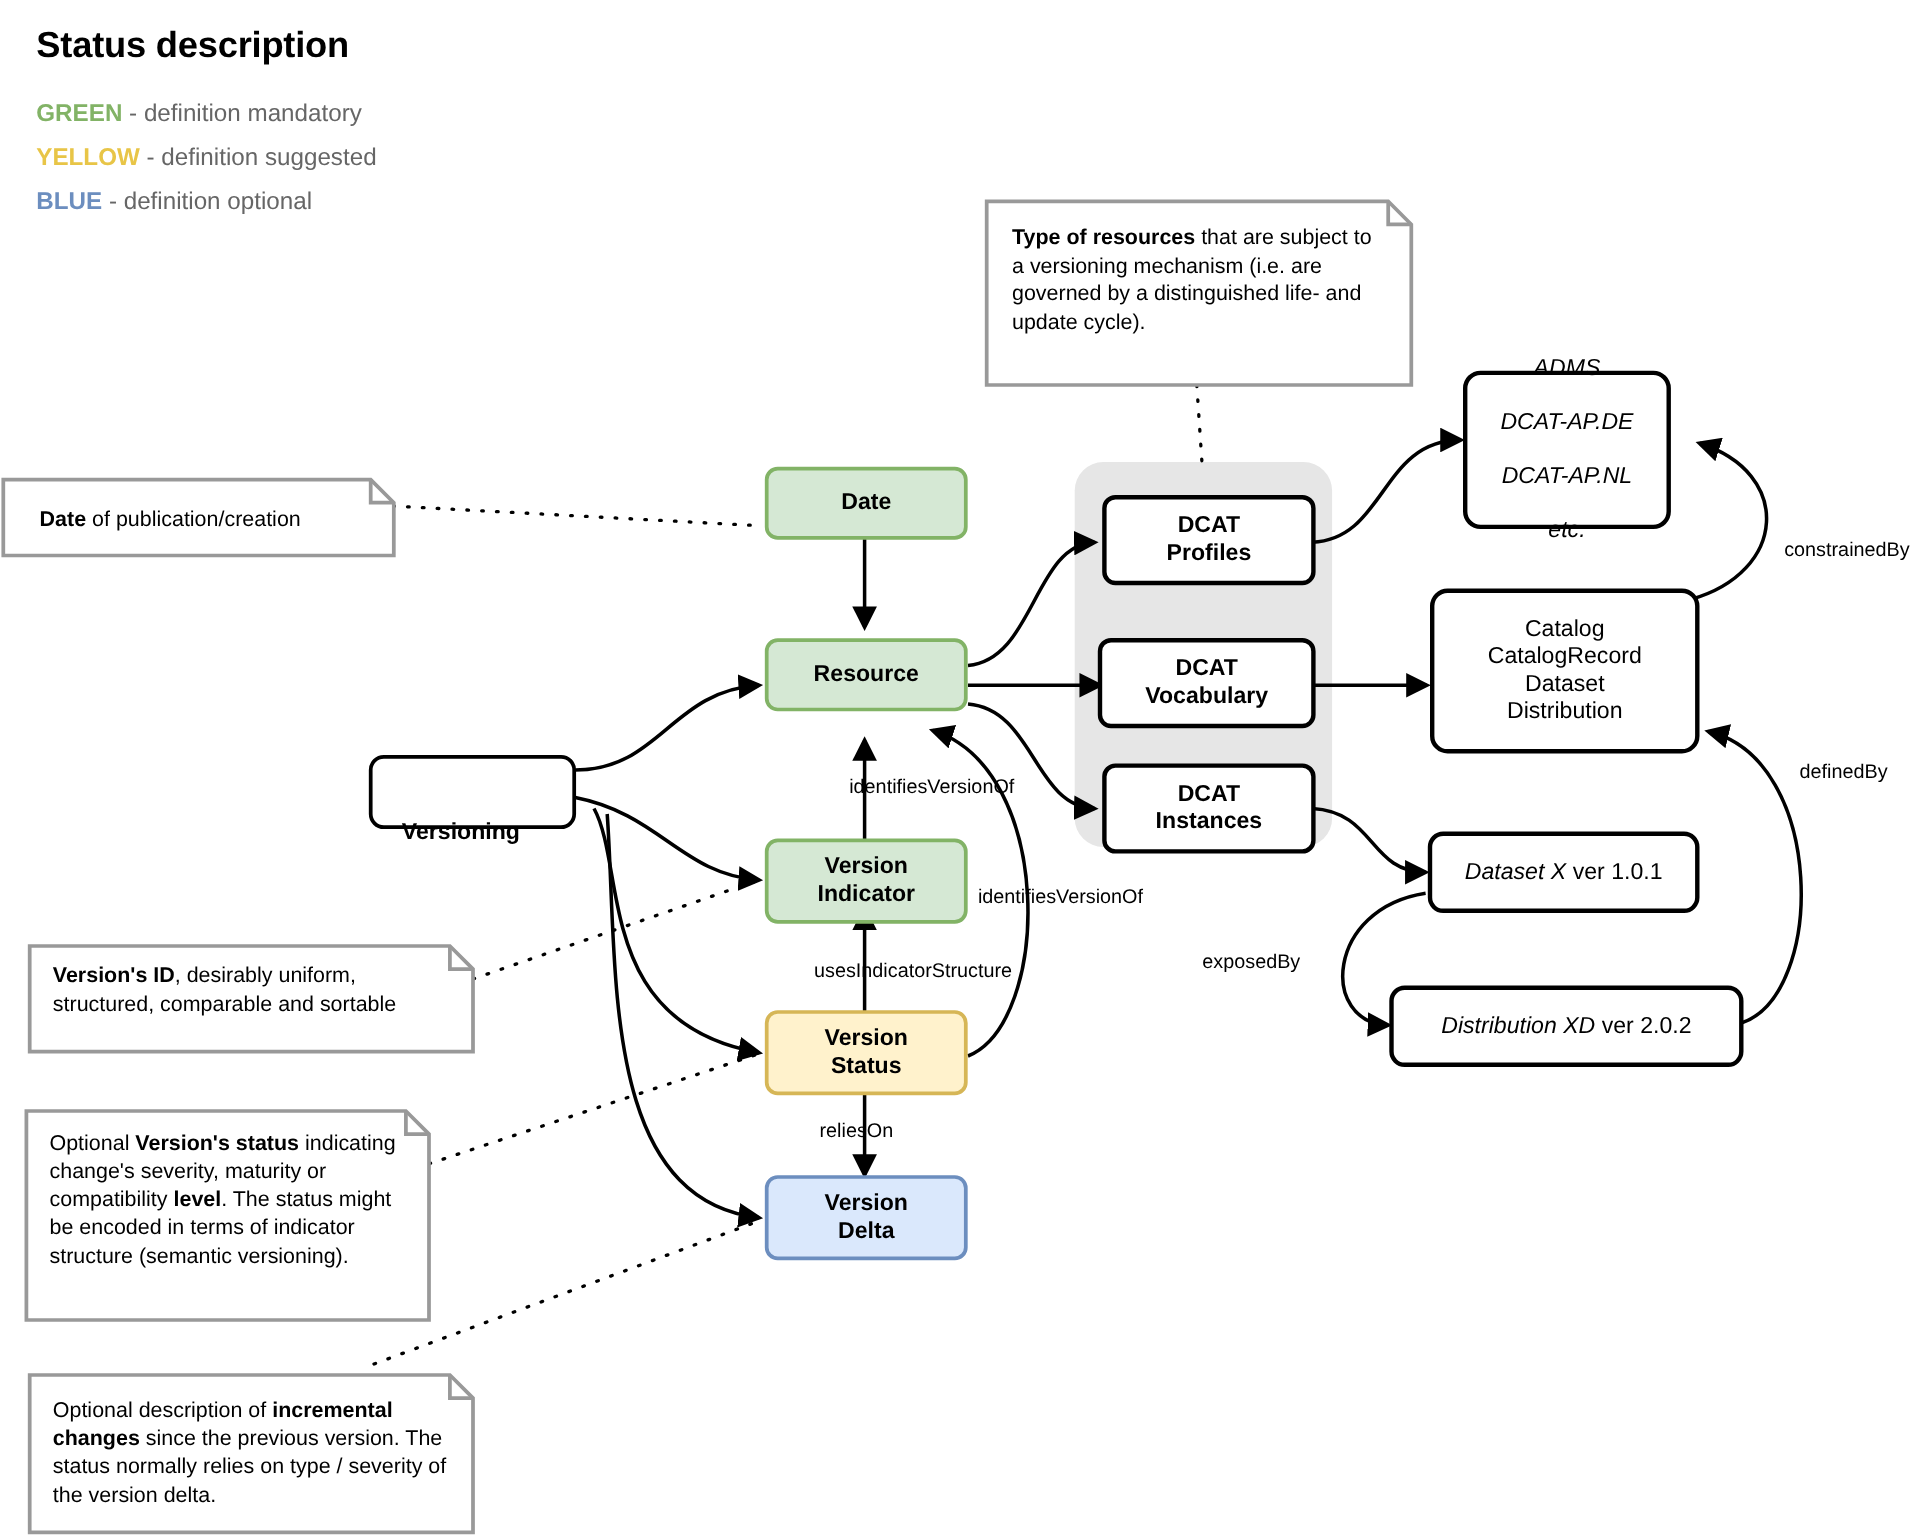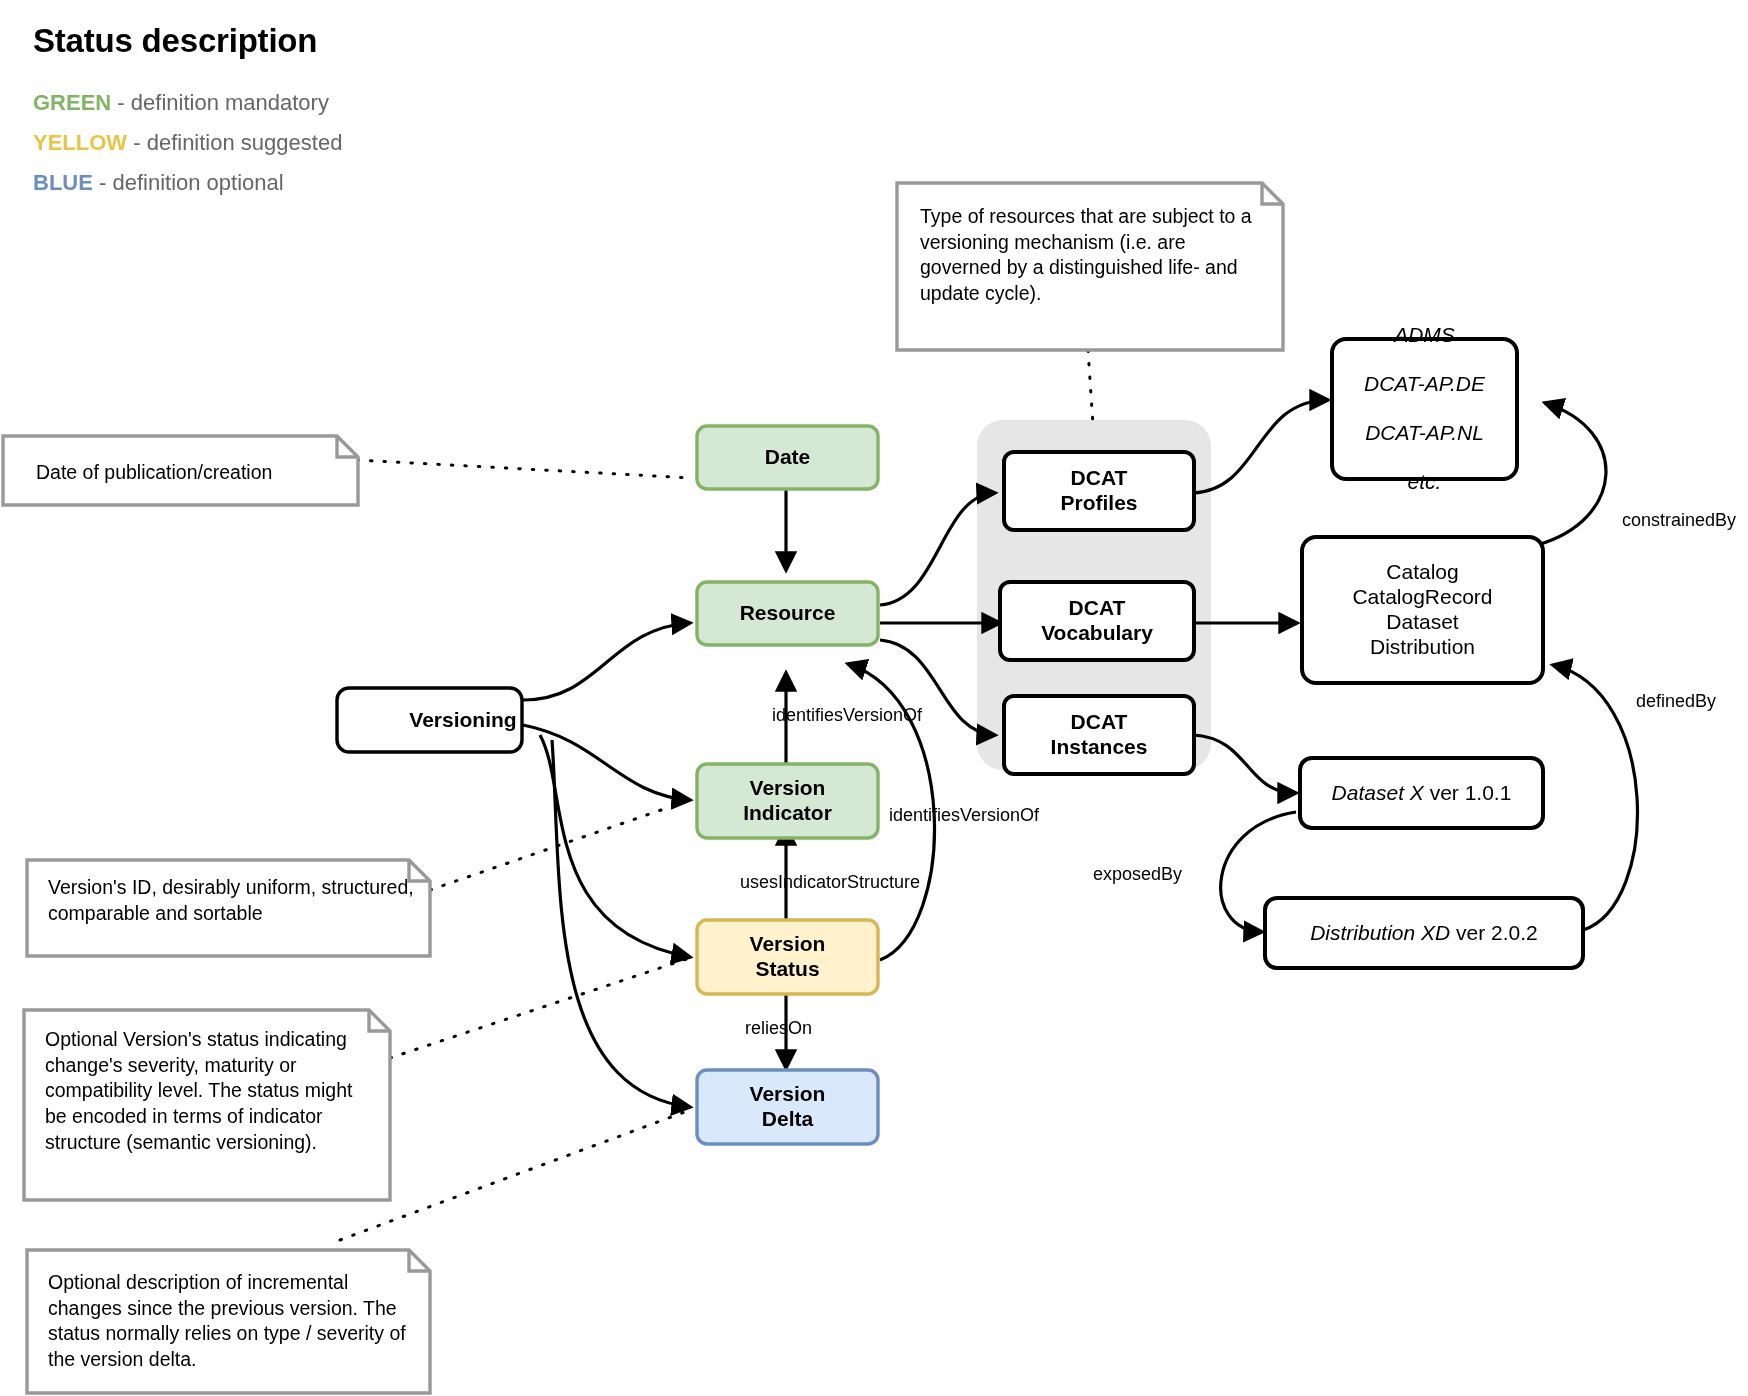--- a/index.html
+++ b/index.html
@@ -50,21 +50,21 @@
   .note {
     position: absolute;
     box-sizing: border-box;
     background: #ffffff;
     color: #000000;
     font-size: 19.5px;
     line-height: 1.32;
     padding: 11px 14px 10px 20px;
   }
   .note .txt { position: relative; z-index: 2; }
-  .note b { font-weight: normal; margin-top: 48px; }
+  .note b { font-weight: bold; margin-top: 48px; }
 
   
   .nodelabel {
     position: absolute;
     display: flex;
     align-items: center;
     justify-content: center;
     text-align: center;
     box-sizing: border-box;
     color: #000000;
@@ -234,21 +234,21 @@
   <div class="nodelabel nl-bold" style="left:697px; top:920px; width:181px; height:74px; flex-direction:column;">
     <span>Version</span>
     <span>Status</span>
   </div>
 
   <div class="nodelabel nl-bold" style="left:697px; top:1070px; width:181px; height:74px; flex-direction:column;">
     <span>Version</span>
     <span>Delta</span>
   </div>
 
-  <div class="nodelabel nl-bold" style="left:337px; top:688px; width:164px; height:64px;margin-left:44px;">
+  <div class="nodelabel nl-bold" style="left:337px; top:725px; width:164px; height:64px;">
     <span>Versioning</span>
   </div>
 
   <div class="nodelabel nl-bold" style="left:1004px; top:452px; width:190px; height:78px; flex-direction:column;">
     <span>DCAT</span>
     <span>Profiles</span>
   </div>
 
   <div class="nodelabel nl-bold" style="left:1000px; top:582px; width:194px; height:78px; flex-direction:column;">
     <span>DCAT</span>
@@ -283,19 +283,19 @@
   </div>
 
   <div class="edgelabel" style="left:760px; top:705px;margin-left:12px;">identifiesVersionOf</div>
 
   <div class="edgelabel" style="left:889px; top:805px;">identifiesVersionOf</div>
 
   <div class="edgelabel" style="left:740px; top:872px;">usesIndicatorStructure</div>
 
   <div class="edgelabel" style="left:745px; top:1018px;">reliesOn</div>
 
-  <div class="edgelabel" style="left:1622px; top:510px;">constrainedBy</div>
+  <div class="edgelabel" style="left:1622px; top:489px;">constrainedBy</div>
 
   <div class="edgelabel" style="left:1636px; top:691px;">definedBy</div>
 
   <div class="edgelabel" style="left:1093px; top:864px;">exposedBy</div>
 
 </div>
 
 </body></html>

